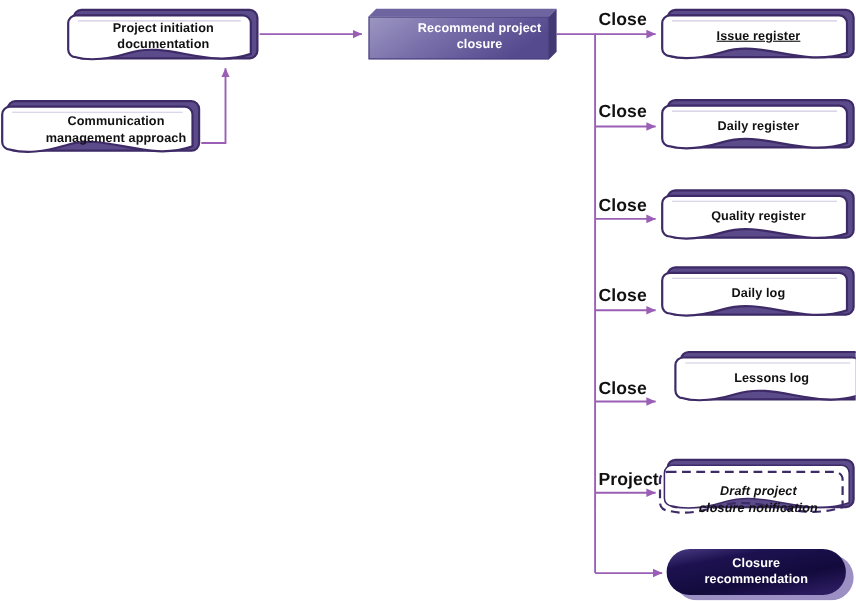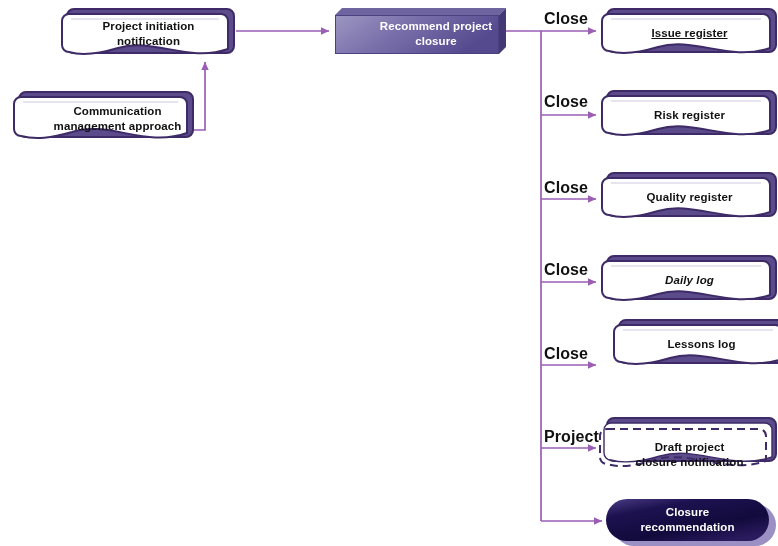--- a/index.html
+++ b/index.html
@@ -102,24 +102,24 @@
     </g>
   </svg>
 
   <div class="node document" style="left:62px; top:4px; width:173px; height:58px;">
     <svg width="173" height="58" viewBox="0 0 173 58">
       <path d="M12,5 h153 a7,7 0 0 1 7,7 v30 a7,7 0 0 1 -7,7 h-153 a7,7 0 0 1 -7,-7 v-30 a7,7 0 0 1 7,-7 z" fill="#5b4b8a" stroke="#3d2a66" stroke-width="2"></path>
       <path d="M7,10 h152 a7,7 0 0 1 7,7 v28 c-40,14 -75,-12 -110,-1 c-20,6 -35,8 -49,4 a7,7 0 0 1 -7,-7 v-24 a7,7 0 0 1 7,-7 z" fill="#ffffff" stroke="#3d2a66" stroke-width="2"></path>
       <path d="M9,15 h148" stroke="#cfc8e0" stroke-width="1" fill="none"></path>
     </svg>
     <div class="label" style="padding-top:2px;">Project initiation
-notification</div>
-  </div>
-
-  <div class="node document" style="left:14px; top:87px; width:207px; height:61px;">
+documentation</div>
+  </div>
+
+  <div class="node document" style="left:2px; top:87px; width:207px; height:61px;">
     <svg width="180" height="61" viewBox="0 0 180 61">
       <path d="M12,5 h160 a7,7 0 0 1 7,7 v31 a7,7 0 0 1 -7,7 h-160 a7,7 0 0 1 -7,-7 v-31 a7,7 0 0 1 7,-7 z" fill="#5b4b8a" stroke="#3d2a66" stroke-width="2"></path>
       <path d="M7,10 h159 a7,7 0 0 1 7,7 v29 c-42,15 -78,-13 -115,-1 c-21,6 -36,8 -51,4 a7,7 0 0 1 -7,-7 v-25 a7,7 0 0 1 7,-7 z" fill="#ffffff" stroke="#3d2a66" stroke-width="2"></path>
       <path d="M9,15 h155" stroke="#cfc8e0" stroke-width="1" fill="none"></path>
     </svg>
     <div class="label" style="padding-top:2px;">Communication
 management approach</div>
   </div>
 
   <div class="node process" style="left:335px; top:8px; width:171px; height:46px;">
@@ -151,33 +151,33 @@
     </svg>
     <div class="label" style="padding-top:1px;text-decoration:underline;">Issue register</div>
   </div>
 
   <div class="node document" style="left:602px; top:86px; width:175px; height:57px;">
     <svg width="175" height="57" viewBox="0 0 175 57">
       <path d="M12,5 h155 a7,7 0 0 1 7,7 v29 a7,7 0 0 1 -7,7 h-155 a7,7 0 0 1 -7,-7 v-29 a7,7 0 0 1 7,-7 z" fill="#5b4b8a" stroke="#3d2a66" stroke-width="2"></path>
       <path d="M7,10 h154 a7,7 0 0 1 7,7 v27 c-41,14 -76,-12 -112,-1 c-20,6 -35,8 -49,4 a7,7 0 0 1 -7,-7 v-23 a7,7 0 0 1 7,-7 z" fill="#ffffff" stroke="#3d2a66" stroke-width="2"></path>
       <path d="M9,15 h150" stroke="#cfc8e0" stroke-width="1" fill="none"></path>
     </svg>
-    <div class="label" style="padding-top:1px;">Risk register</div>
+    <div class="label" style="padding-top:1px;">Daily register</div>
   </div>
 
   <div class="node document" style="left:602px; top:168px; width:175px; height:57px;">
     <svg width="175" height="57" viewBox="0 0 175 57">
       <path d="M12,5 h155 a7,7 0 0 1 7,7 v29 a7,7 0 0 1 -7,7 h-155 a7,7 0 0 1 -7,-7 v-29 a7,7 0 0 1 7,-7 z" fill="#5b4b8a" stroke="#3d2a66" stroke-width="2"></path>
       <path d="M7,10 h154 a7,7 0 0 1 7,7 v27 c-41,14 -76,-12 -112,-1 c-20,6 -35,8 -49,4 a7,7 0 0 1 -7,-7 v-23 a7,7 0 0 1 7,-7 z" fill="#ffffff" stroke="#3d2a66" stroke-width="2"></path>
       <path d="M9,15 h150" stroke="#cfc8e0" stroke-width="1" fill="none"></path>
     </svg>
     <div class="label" style="padding-top:1px;">Quality register</div>
   </div>
 
-  <div class="node document" style="left:602px; top:251px; width:175px; height:57px;font-style:italic;">
+  <div class="node document" style="left:602px; top:238px; width:175px; height:57px;">
     <svg width="175" height="57" viewBox="0 0 175 57">
       <path d="M12,5 h155 a7,7 0 0 1 7,7 v29 a7,7 0 0 1 -7,7 h-155 a7,7 0 0 1 -7,-7 v-29 a7,7 0 0 1 7,-7 z" fill="#5b4b8a" stroke="#3d2a66" stroke-width="2"></path>
       <path d="M7,10 h154 a7,7 0 0 1 7,7 v27 c-41,14 -76,-12 -112,-1 c-20,6 -35,8 -49,4 a7,7 0 0 1 -7,-7 v-23 a7,7 0 0 1 7,-7 z" fill="#ffffff" stroke="#3d2a66" stroke-width="2"></path>
       <path d="M9,15 h150" stroke="#cfc8e0" stroke-width="1" fill="none"></path>
     </svg>
     <div class="label" style="padding-top:1px;">Daily log</div>
   </div>
 
   <div class="node document" style="left:602px; top:315px; width:175px; height:57px;margin-left:12px;">
     <svg width="175" height="57" viewBox="0 0 175 57">
@@ -189,21 +189,21 @@
   </div>
 
   <div class="node document-dashed" style="left:602px; top:417px; width:175px; height:57px;">
     <svg width="175" height="57" viewBox="0 0 175 57">
 
       <path d="M12,1 h155 a7,7 0 0 1 7,7 v29 a7,7 0 0 1 -7,7 h-155 a7,7 0 0 1 -7,-7 v-29 a7,7 0 0 1 7,-7 z" fill="#5b4b8a" stroke="#3d2a66" stroke-width="2"></path>
       <path d="M9,6 h154 a7,7 0 0 1 7,7 v27 c-41,14 -76,-12 -112,-1 c-20,6 -35,8 -49,4 a7,7 0 0 1 -7,-7 v-23 a7,7 0 0 1 7,-7 z" fill="#ffffff" stroke="#3d2a66" stroke-width="1.4"></path>
 
       <path d="M5,12 h152 a7,7 0 0 1 7,7 v25 c-41,14 -76,-12 -112,-1 c-20,6 -34,8 -47,4 a7,7 0 0 1 -7,-7 v-21 a7,7 0 0 1 7,-7 z" fill="none" stroke="#3d2a66" stroke-width="2" stroke-dasharray="8,5"></path>
     </svg>
-    <div class="label" style="padding-top:18px;">Draft project
+    <div class="label" style="padding-top:18px;font-style:italic;">Draft project
 closure notification</div>
   </div>
 
   <div class="node terminator" style="left:606px; top:499px; width:166px; height:45px;">
     <svg width="172" height="50" viewBox="0 0 172 50">
       <defs>
         <linearGradient id="termGrad" x1="0" y1="0" x2="0.75" y2="1">
           <stop offset="0%" stop-color="#4b3d86"></stop>
           <stop offset="28%" stop-color="#1d1250"></stop>
           <stop offset="70%" stop-color="#120a3c"></stop>

